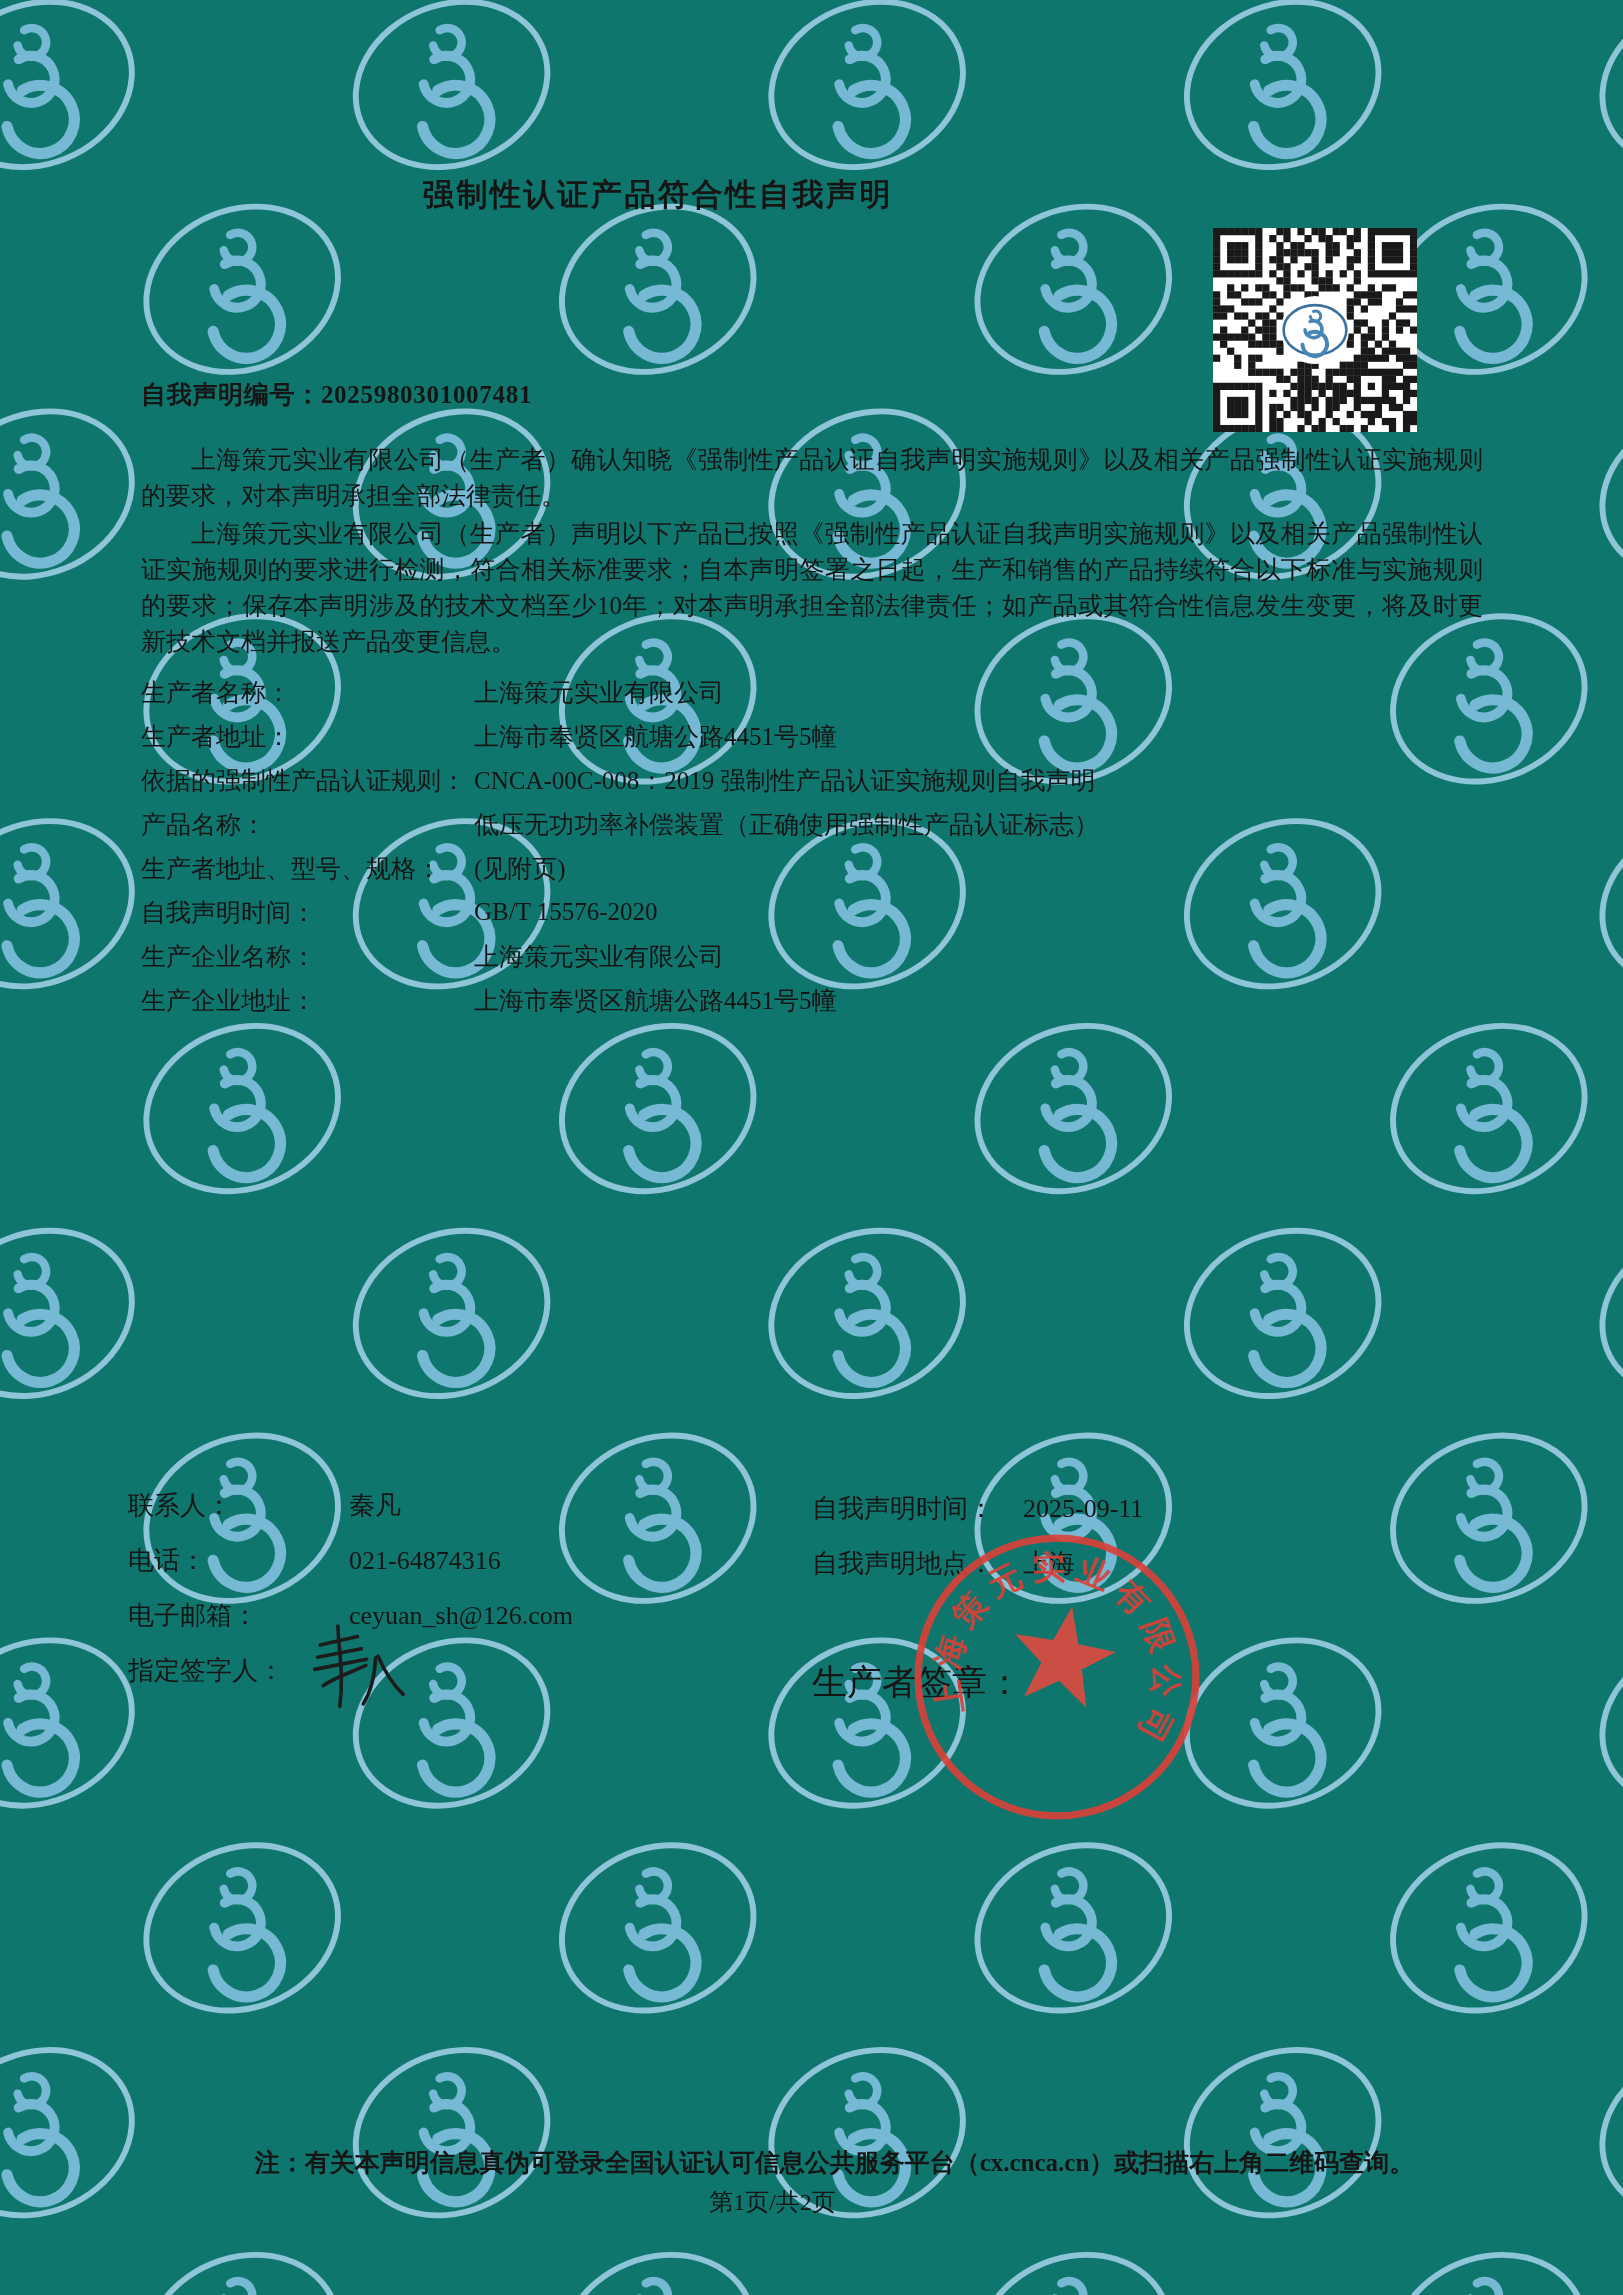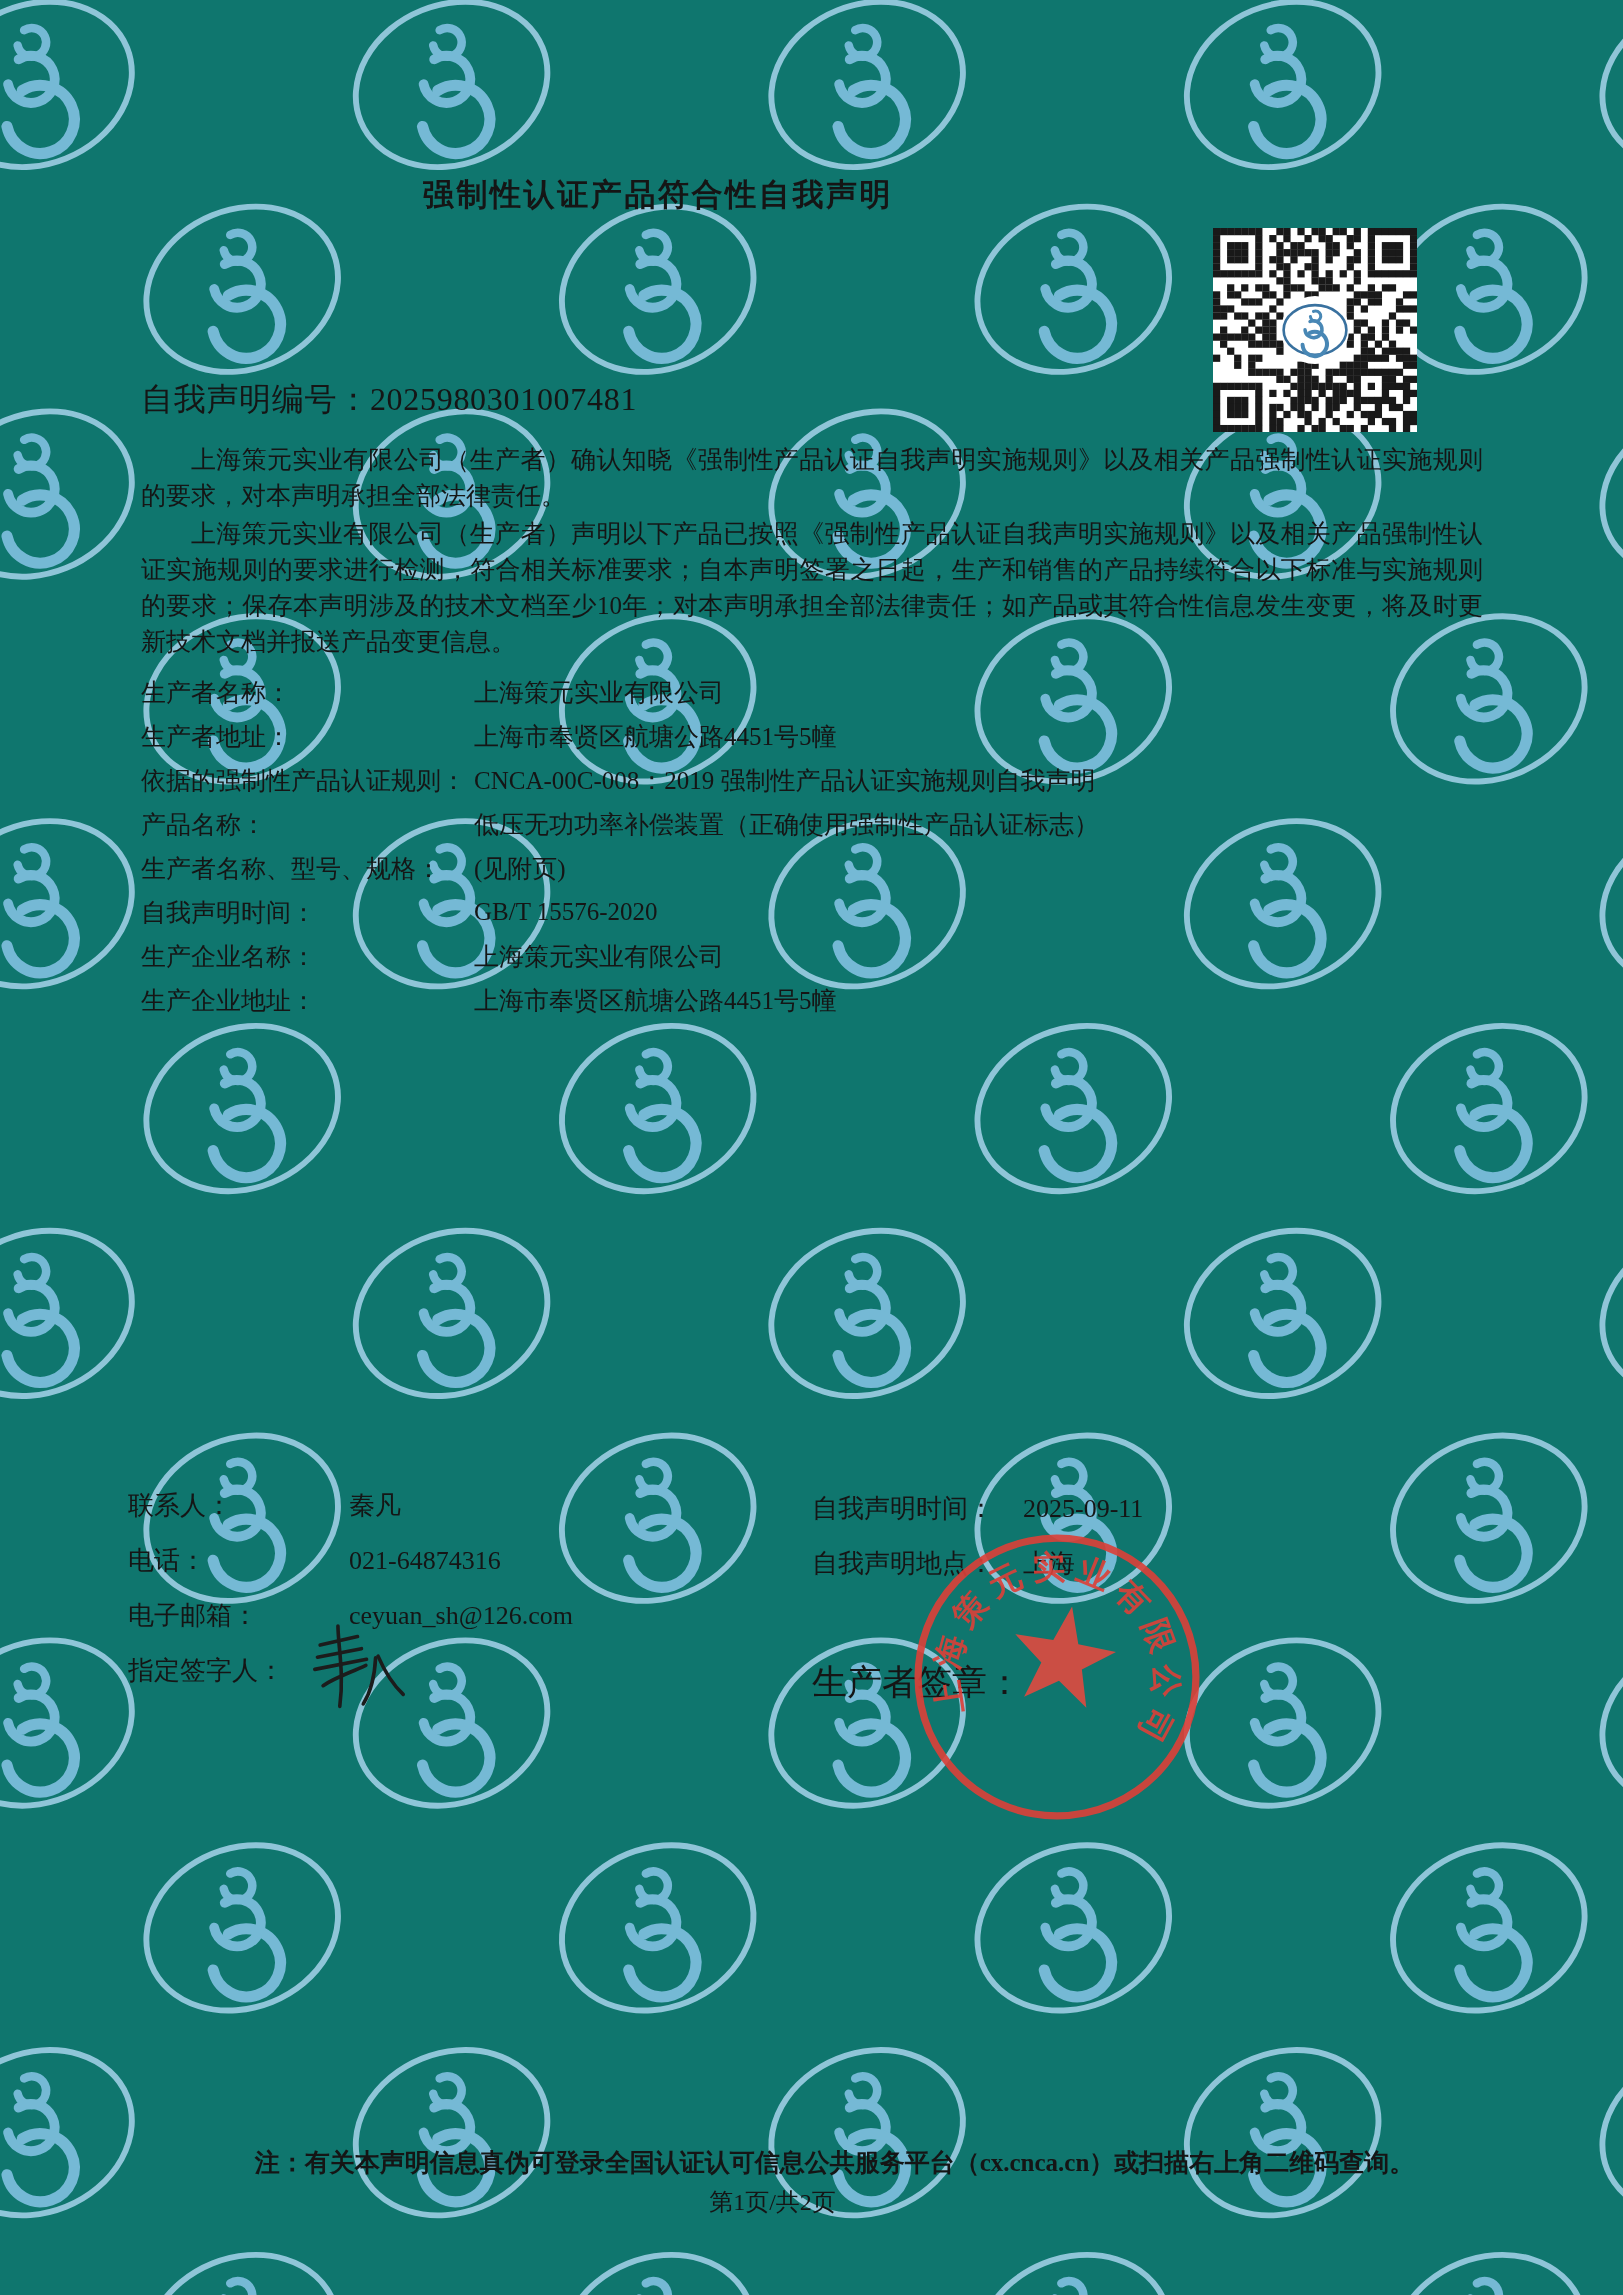--- a/index.html
+++ b/index.html
@@ -11,21 +11,21 @@
   }
   
   #wm-layer{position:absolute;left:0;top:0;width:1623px;height:2295px;z-index:0;}
   
   .abs{position:absolute;z-index:2;}
   #title{
     left:0;top:174px;width:1316px;text-align:center;
     font-size:31px;font-weight:bold;letter-spacing:2.6px;
   }
   #qr-box{left:1213px;top:228px;width:204px;height:204px;z-index:3;}
-  #decl-no{left:141px;top:378px;font-size:32px;font-weight:normal;letter-spacing:0.7px;}
+  #decl-no{left:141px;top:378px;font-size:25px;font-weight:bold;letter-spacing:0.7px;}
   #paras{left:141px;top:442px;width:1342px;font-size:25px;line-height:36px;text-align:justify;}
   .para{text-indent:2em;margin:0 0 2px 0;}
   #form{left:141px;top:670px;width:1348px;}
   .frow{display:flex;height:44px;align-items:center;font-size:25px;}
   .flabel{width:333px;flex:none;}
   .fvalue{flex:1;}
   #contact-left{left:128px;top:1478px;width:655px;}
   .crow{display:flex;height:55px;align-items:center;font-size:26px;}
   .clabel{width:221px;flex:none;}
   #contact-right{left:812px;top:1481px;width:720px;}
@@ -696,21 +696,21 @@
     </div>
     <div class="frow">
       <div class="flabel">依据的强制性产品认证规则：</div>
       <div class="fvalue">CNCA-00C-008：2019  强制性产品认证实施规则自我声明</div>
     </div>
     <div class="frow">
       <div class="flabel">产品名称：</div>
       <div class="fvalue">低压无功功率补偿装置（正确使用强制性产品认证标志）</div>
     </div>
     <div class="frow">
-      <div class="flabel">生产者名称、型号、规格：</div>
+      <div class="flabel">生产者地址、型号、规格：</div>
       <div class="fvalue">(见附页)</div>
     </div>
     <div class="frow">
       <div class="flabel">自我声明时间：</div>
       <div class="fvalue">GB/T 15576-2020</div>
     </div>
     <div class="frow">
       <div class="flabel">生产企业名称：</div>
       <div class="fvalue">上海策元实业有限公司</div>
     </div>

